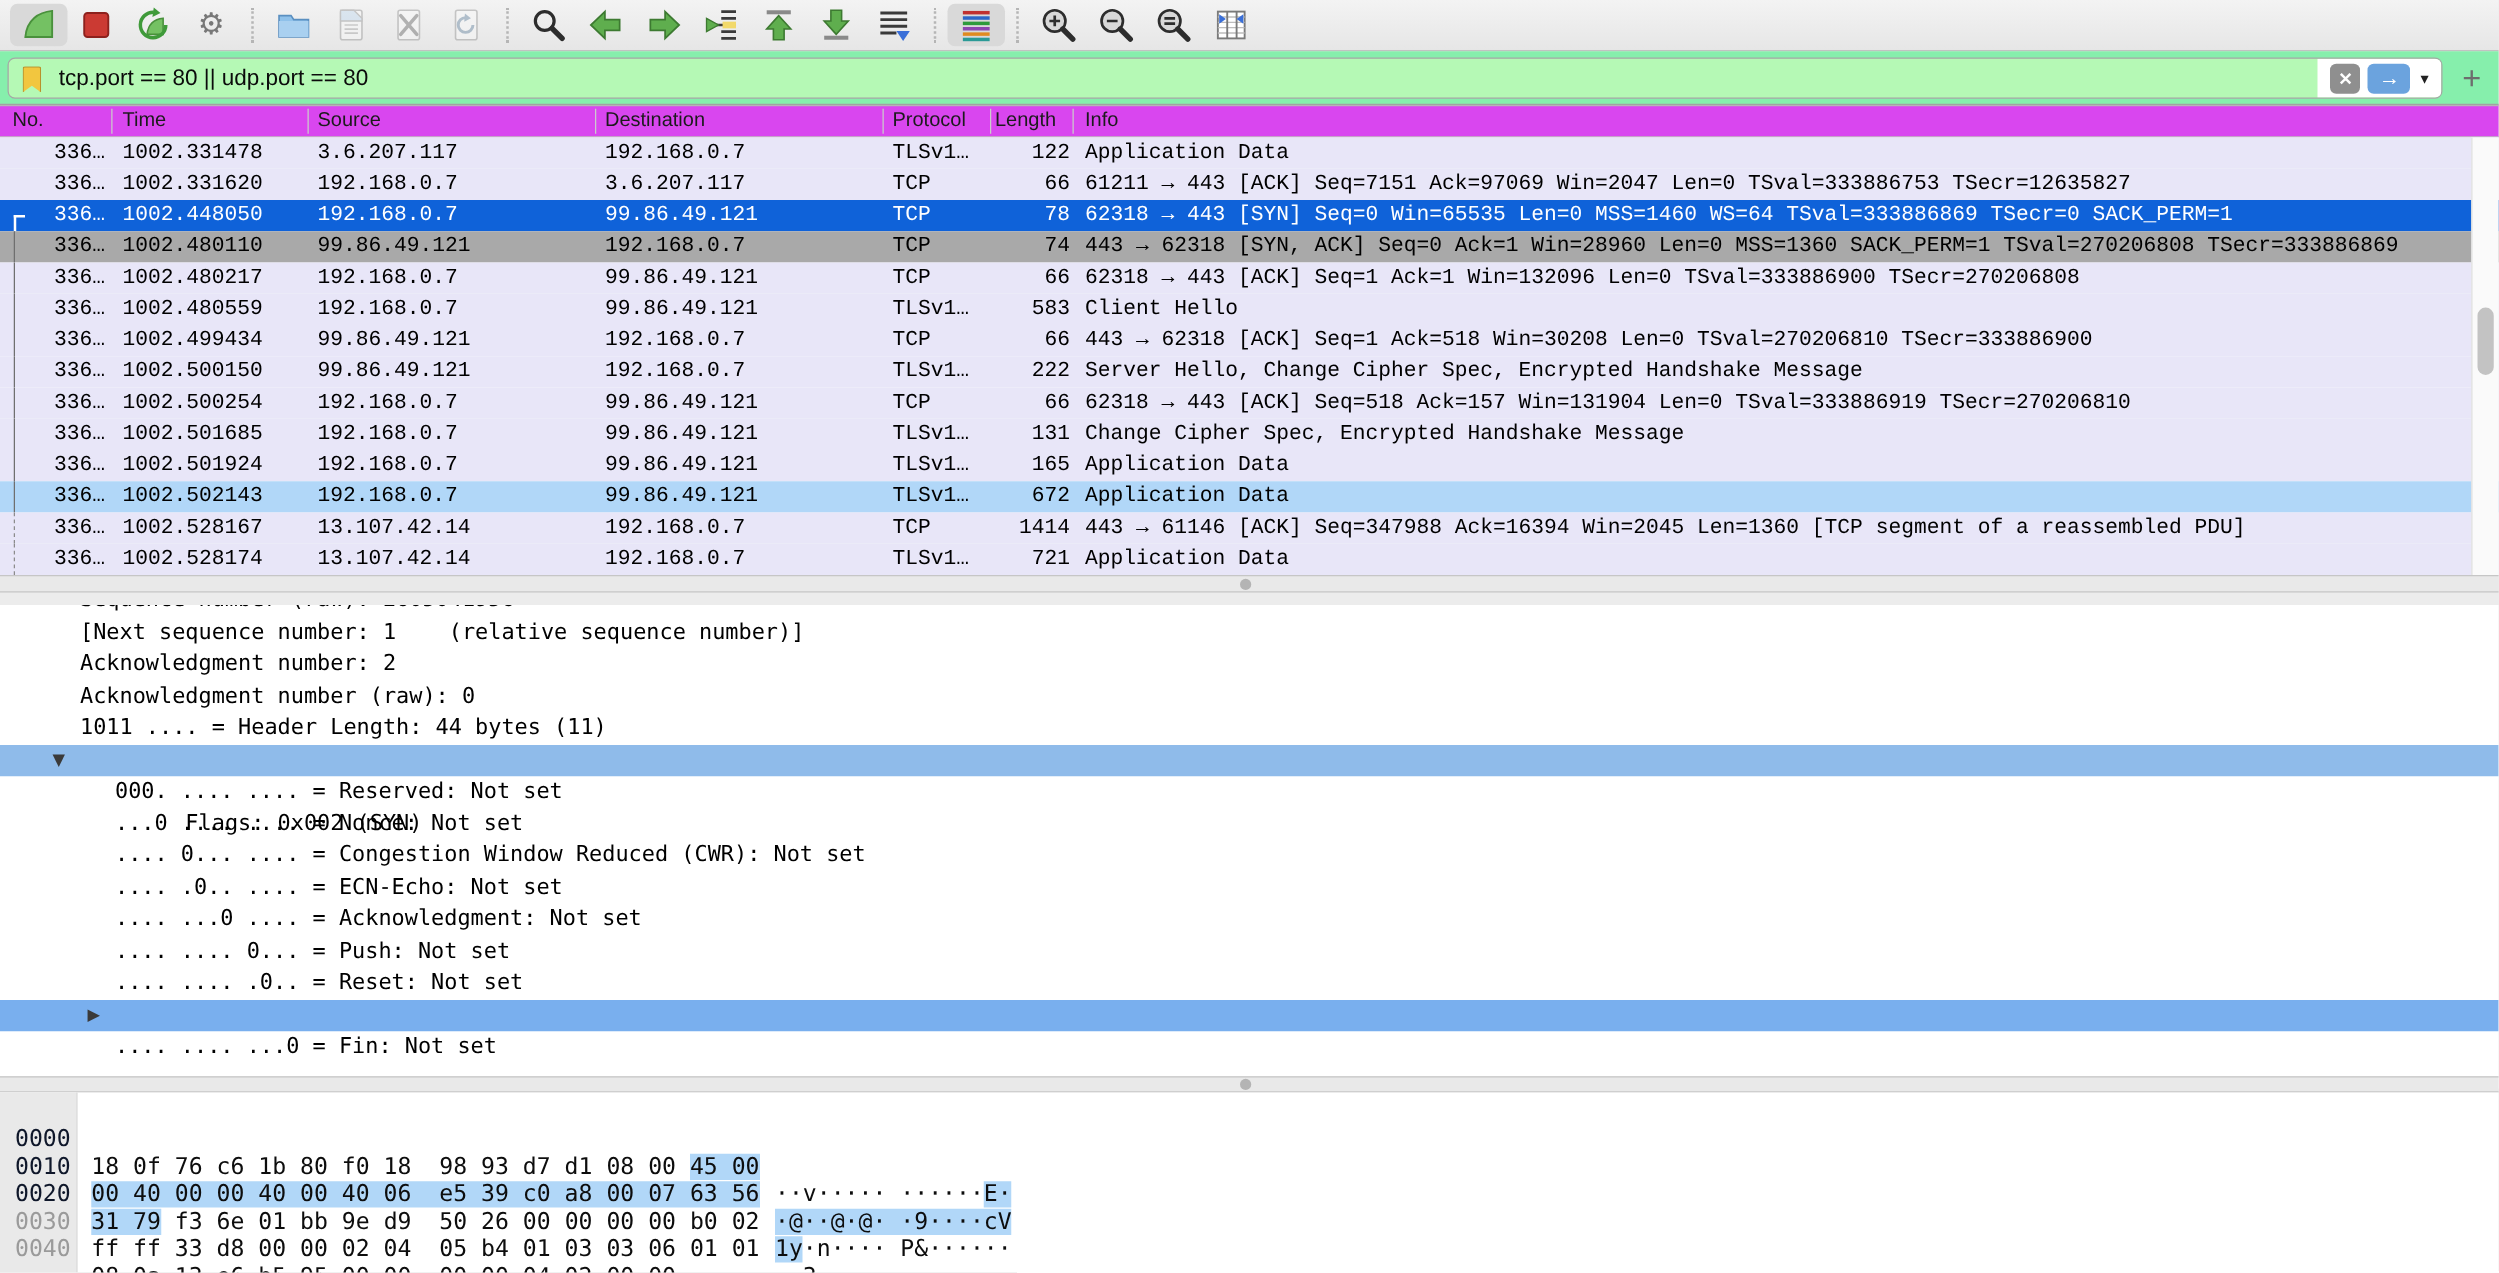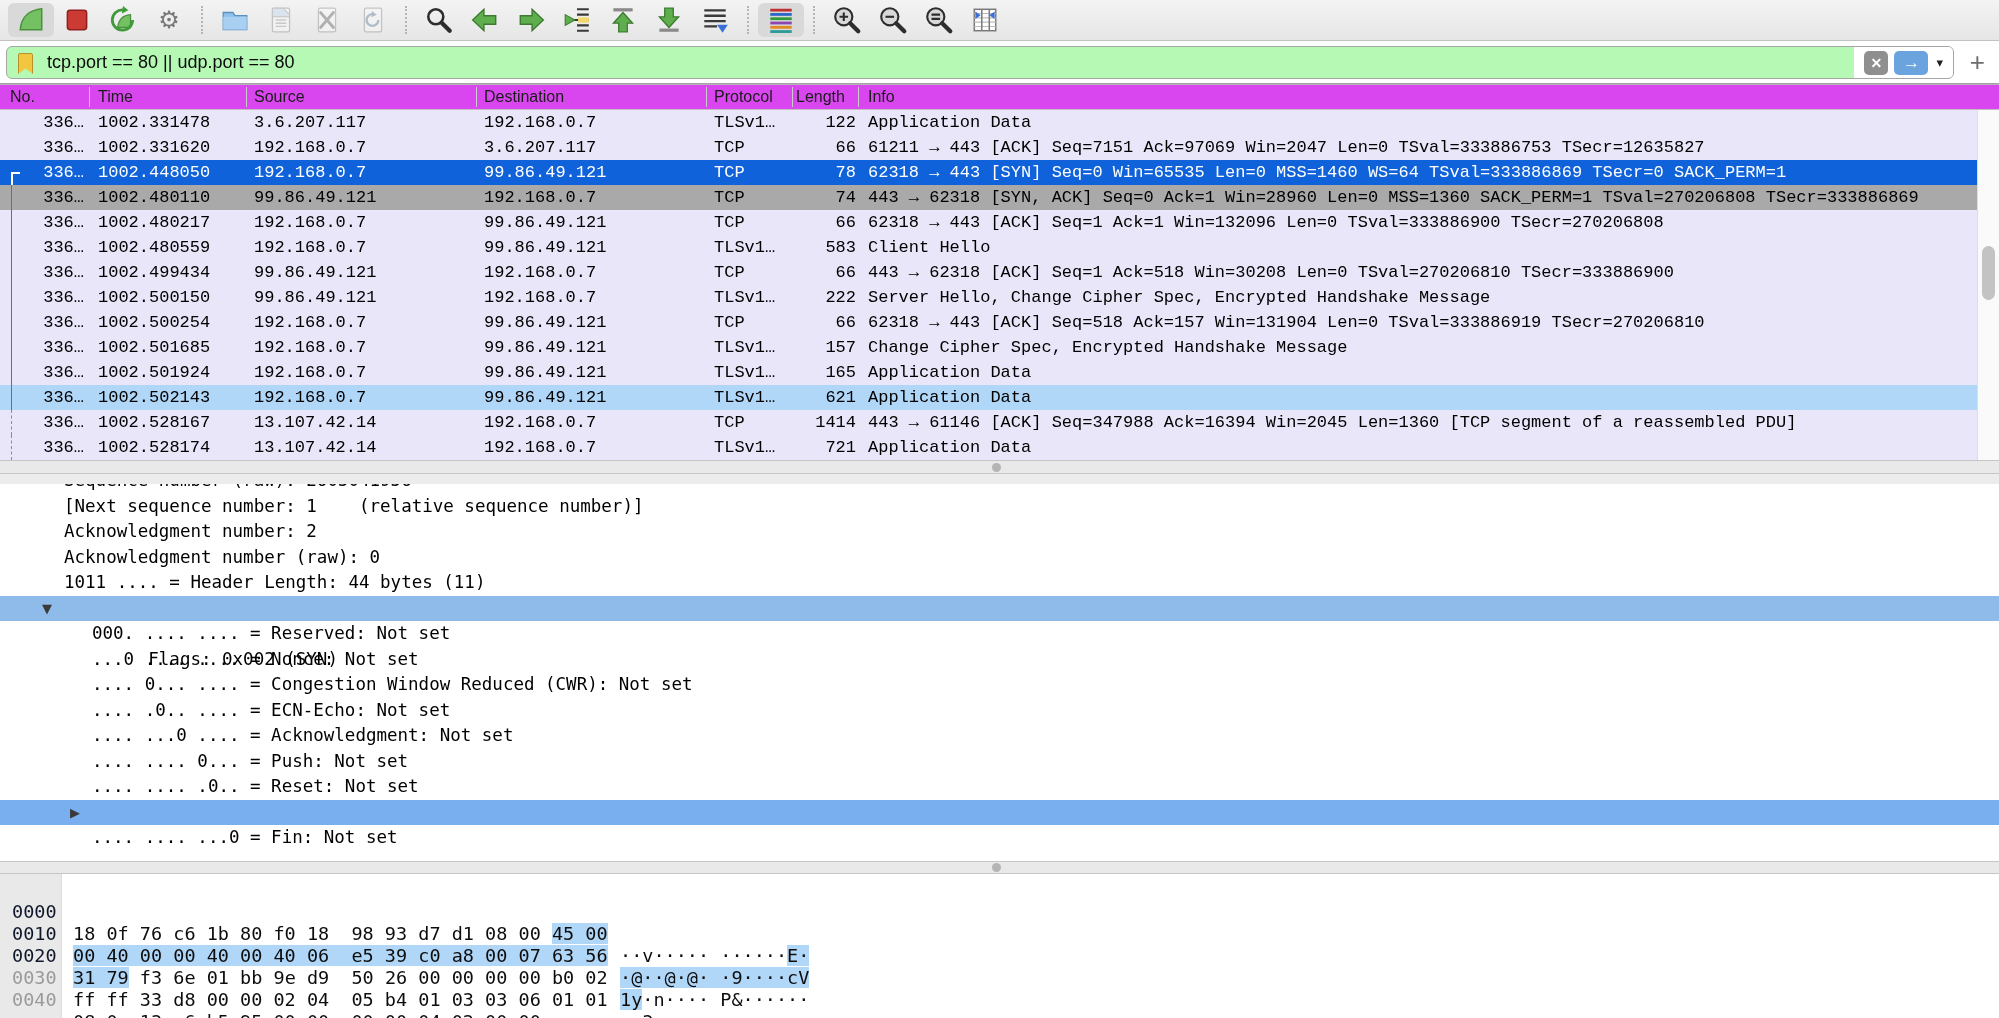--- a/index.html
+++ b/index.html
@@ -14,21 +14,21 @@
     display:flex; align-items:center; padding-left:8px; }
   .tbtn { width:46px; height:34px; display:flex; align-items:center; justify-content:center;
     border-radius:6px; flex:0 0 auto; }
   .tbtn.pressed { background:#d9d9d9; }
   .tbtn.disabled { opacity:.42; }
   .tsep { width:0; height:28px; border-left:2px dotted #b5b5b5; margin:0 9px; flex:0 0 auto; }
   .glyph { font-size:24px; color:#787878; line-height:1; }
 
   
   .filterbar { position:absolute; top:41px; left:0; width:1999px; height:43px;
-    background:#ffffff; border-bottom:1px solid #a2a2a2; }
+    background:#86efac; border-bottom:1px solid #a2a2a2; }
   .filterfield { position:absolute; left:6px; top:5px; width:1948px; height:33px;
     background:#b5f9b5; border:1px solid #a6a6a6; border-radius:6px; overflow:hidden; }
   .bookmark { position:absolute; left:11px; top:6px; width:15px; height:21px;
     background:#f2c63f; border:1px solid #b8912c; border-radius:2px 2px 0 0;
     clip-path:polygon(0 0,100% 0,100% 100%,50% 74%,0 100%); }
   .filterinput { position:absolute; left:38px; top:0; width:1540px; height:31px;
     border:0; background:transparent; font:18px "Liberation Sans",sans-serif; color:#0b0b0b;
     outline:none; }
   .fieldbtns { position:absolute; right:0; top:0; height:31px; background:#ffffff;
     display:flex; align-items:center; gap:6px; padding:0 8px 0 10px; }
@@ -415,41 +415,41 @@
       <span class="cell c-len">66</span>
       <span class="cell c-info">62318 → 443 [ACK] Seq=518 Ack=157 Win=131904 Len=0 TSval=333886919 TSecr=270206810</span>
     </div>
 
     <div class="prow mk-line">
       <span class="cell c-no">336…</span>
       <span class="cell c-time">1002.501685</span>
       <span class="cell c-src">192.168.0.7</span>
       <span class="cell c-dst">99.86.49.121</span>
       <span class="cell c-pro">TLSv1…</span>
-      <span class="cell c-len">157</span>
+      <span class="cell c-len">131</span>
       <span class="cell c-info">Change Cipher Spec, Encrypted Handshake Message</span>
     </div>
 
     <div class="prow mk-line">
       <span class="cell c-no">336…</span>
       <span class="cell c-time">1002.501924</span>
       <span class="cell c-src">192.168.0.7</span>
       <span class="cell c-dst">99.86.49.121</span>
       <span class="cell c-pro">TLSv1…</span>
       <span class="cell c-len">165</span>
       <span class="cell c-info">Application Data</span>
     </div>
 
     <div class="prow hover mk-line">
       <span class="cell c-no">336…</span>
       <span class="cell c-time">1002.502143</span>
       <span class="cell c-src">192.168.0.7</span>
       <span class="cell c-dst">99.86.49.121</span>
       <span class="cell c-pro">TLSv1…</span>
-      <span class="cell c-len">621</span>
+      <span class="cell c-len">672</span>
       <span class="cell c-info">Application Data</span>
     </div>
 
     <div class="prow mk-dash">
       <span class="cell c-no">336…</span>
       <span class="cell c-time">1002.528167</span>
       <span class="cell c-src">13.107.42.14</span>
       <span class="cell c-dst">192.168.0.7</span>
       <span class="cell c-pro">TCP</span>
       <span class="cell c-len">1414</span>

